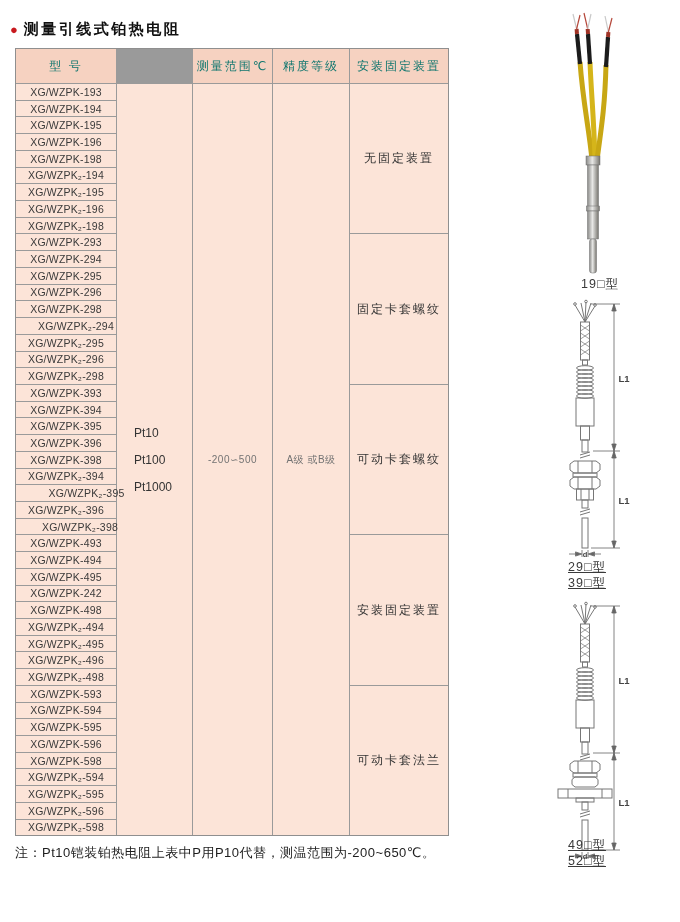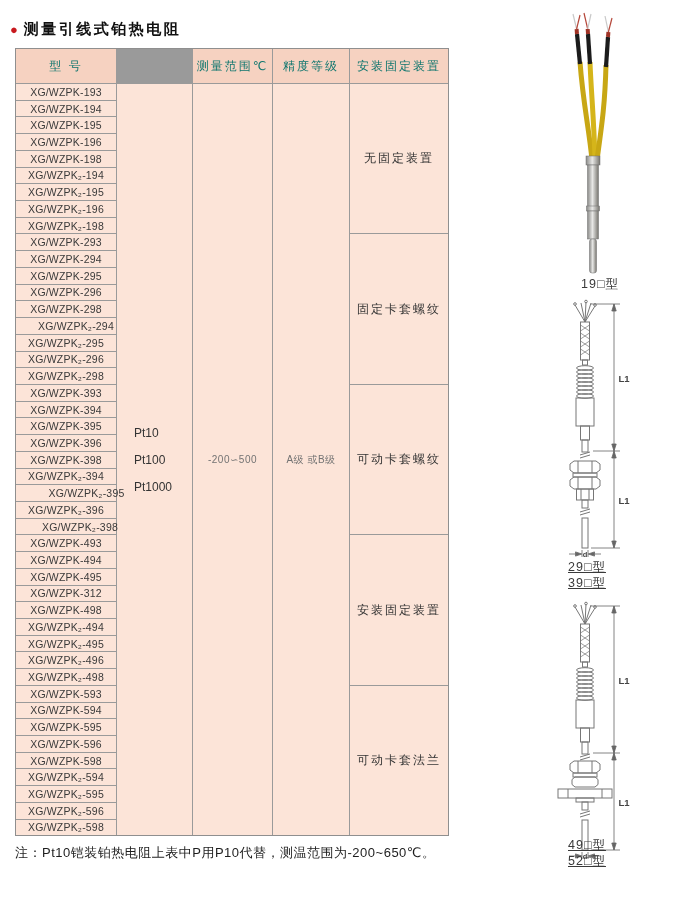--- a/index.html
+++ b/index.html
@@ -94,21 +94,21 @@
     <div class="cell model" style="grid-area: 23 / 1;">XG/WZPK-396</div>
     <div class="cell model" style="grid-area: 24 / 1;">XG/WZPK-398</div>
     <div class="cell model" style="grid-area: 25 / 1;">XG/WZPK₂-394</div>
     <div class="cell model" style="grid-area: 26 / 1; padding-left: 41px;">XG/WZPK₂-395</div>
     <div class="cell model" style="grid-area: 27 / 1;">XG/WZPK₂-396</div>
     <div class="cell model" style="grid-area: 28 / 1; padding-left: 28px;">XG/WZPK₂-398</div>
     <div class="cell device" style="grid-area: 20 / 5 / span 9;">可动卡套螺纹</div>
     <div class="cell model" style="grid-area: 29 / 1;">XG/WZPK-493</div>
     <div class="cell model" style="grid-area: 30 / 1;">XG/WZPK-494</div>
     <div class="cell model" style="grid-area: 31 / 1;">XG/WZPK-495</div>
-    <div class="cell model" style="grid-area: 32 / 1;">XG/WZPK-312</div>
+    <div class="cell model" style="grid-area: 32 / 1;">XG/WZPK-242</div>
     <div class="cell model" style="grid-area: 33 / 1;">XG/WZPK-498</div>
     <div class="cell model" style="grid-area: 34 / 1;">XG/WZPK₂-494</div>
     <div class="cell model" style="grid-area: 35 / 1;">XG/WZPK₂-495</div>
     <div class="cell model" style="grid-area: 36 / 1;">XG/WZPK₂-496</div>
     <div class="cell model" style="grid-area: 37 / 1;">XG/WZPK₂-498</div>
     <div class="cell device" style="grid-area: 29 / 5 / span 9;">安装固定装置</div>
     <div class="cell model" style="grid-area: 38 / 1;">XG/WZPK-593</div>
     <div class="cell model" style="grid-area: 39 / 1;">XG/WZPK-594</div>
     <div class="cell model" style="grid-area: 40 / 1;">XG/WZPK-595</div>
     <div class="cell model" style="grid-area: 41 / 1;">XG/WZPK-596</div>

